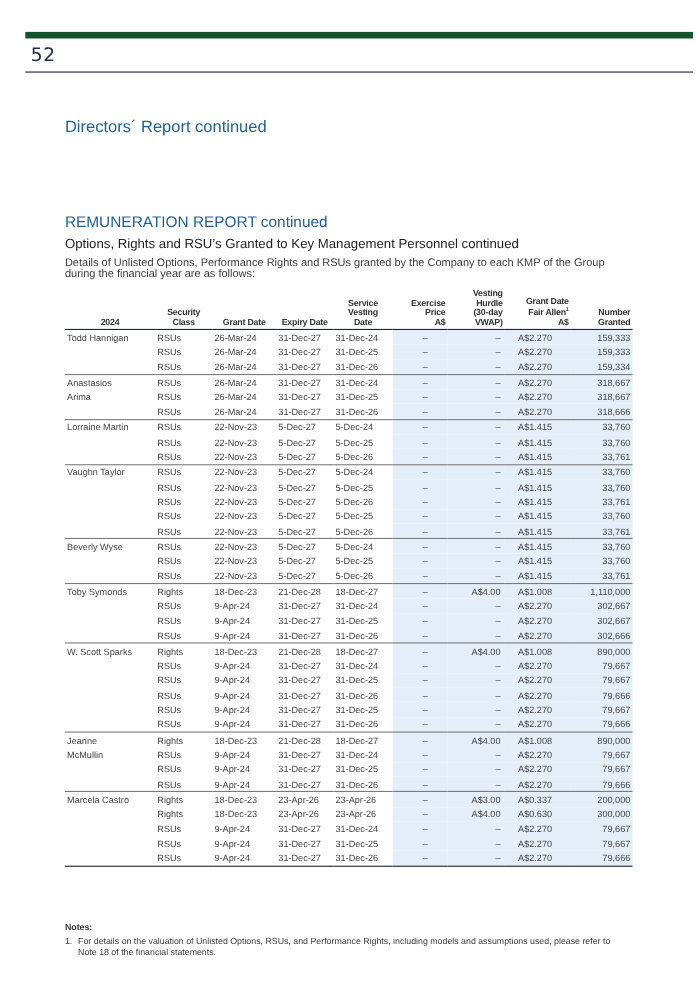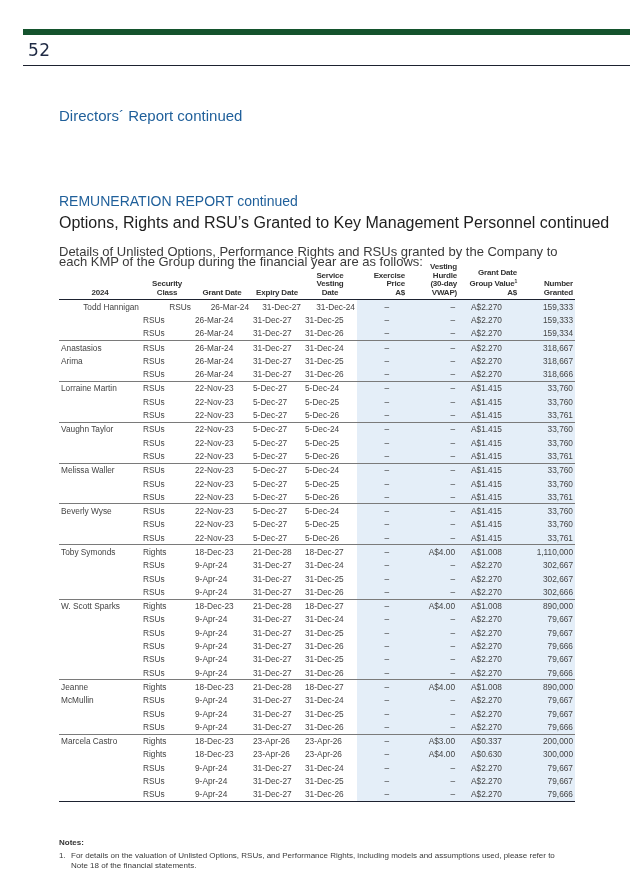--- a/index.html
+++ b/index.html
@@ -4,34 +4,34 @@
   <style>
     html, body { margin: 0; padding: 0; background: #ffffff; }
     body { width: 634px; height: 894px; position: relative; overflow: hidden;
            font-family: "Liberation Sans", sans-serif; color: #3a3a3a; }
     .page-header { position: absolute; left: 23px; right: 4px; top: 29px; height: 30px;
                    border-top: 6px solid #14532d; border-bottom: 1px solid #1d2230; }
     .page-number { position: absolute; left: 5px; top: 5px; font-family: "DejaVu Sans", sans-serif;
                    font-size: 17px; color: #1f2a44; letter-spacing: 0.5px; }
     .section-title { position: absolute; left: 59px; top: 107px; font-size: 15px; color: #1f5f9a; }
     .rem-title { position: absolute; left: 59px; top: 193px; font-size: 14px; color: #1f5f9a; }
-    .sub-title { position: absolute; left: 59px; top: 214px; font-size: 16px; color: #1e1e1e; }
-    .intro { position: absolute; left: 59px; top: 235px; width: 500px; font-size: 13px; line-height: 10px; color: #3a3a3a; margin-top: 12px; }
+    .sub-title { position: absolute; left: 59px; top: 214px; font-size: 12px; color: #1e1e1e; }
+    .intro { position: absolute; left: 59px; top: 235px; width: 500px; font-size: 10px; line-height: 10px; color: #3a3a3a; }
 
     table.kmp { position: absolute; left: 59px; top: 263px; width: 516px; border-collapse: collapse;
                 font-size: 8.3px; color: #444; table-layout: fixed; }
     table.kmp th { font-weight: bold; color: #333; vertical-align: bottom; text-align: center;
                    padding: 0 2px 2px 2px; font-size: 8px; line-height: 8.5px; letter-spacing: -0.2px;
                    border-bottom: 1px solid #1d2230; }
     table.kmp th.r { text-align: right; }
     table.kmp td { height: 13.3px; padding: 0 2px; line-height: 12px; white-space: nowrap; }
     table.kmp td.r { text-align: right; }
     .shade { background: #e4eef8; }
     tr.grp-start td { border-top: 1px solid #7a7a7a; }
-    tr.grp-start.first td { border-top: none; text-align: right; }
+    tr.grp-start.first td { border-top: none; }
     tr.last-row td { border-bottom: 1px solid #1d2230; }
     sup { font-size: 5px; vertical-align: 3px; }
 
     .notes { position: absolute; left: 59px; top: 826px; width: 510px; font-size: 8px; line-height: 10px; color: #3a3a3a; margin-top: 12px; }
     .notes-title { font-weight: bold; color: #333; margin-bottom: 3px; }
     .note-item { display: flex; }
     .note-num { width: 12px; flex-shrink: 0; }
   </style>
 </head>
 <body>
@@ -59,21 +59,21 @@
   </colgroup>
   <thead>
     <tr>
       <th><span>2024</span></th>
       <th><span>Security</span><br><span>Class</span></th>
       <th><span>Grant Date</span></th>
       <th><span>Expiry Date</span></th>
       <th><span>Service</span><br><span>Vesting</span><br><span>Date</span></th>
       <th class="r"><span>Exercise</span><br><span>Price</span><br><span>A$</span></th>
       <th class="r"><span>Vesting</span><br><span>Hurdle</span><br><span>(30-day</span><br><span>VWAP)</span></th>
-      <th class="r"><span>Grant Date</span><br><span>Group Value</span><sup>1</sup><br><span>A$</span></th>
+      <th class="r"><span>Grant Date</span><br><span>Fair Allen</span><sup>1</sup><br><span>A$</span></th>
       <th class="r"><span>Number</span><br><span>Granted</span></th>
     </tr>
   </thead>
   <tbody id="tbody">
       <tr class="grp-start first">
         <td>Todd Hannigan</td>
         <td>RSUs</td>
         <td>26-Mar-24</td>
         <td>31-Dec-27</td>
         <td>31-Dec-24</td>
@@ -195,31 +195,20 @@
       <tr>
         <td></td>
         <td>RSUs</td>
         <td>22-Nov-23</td>
         <td>5-Dec-27</td>
         <td>5-Dec-26</td>
         <td class="shade r" style="padding-right: 18px;">–</td>
         <td class="shade r" style="padding-right: 4px;">–</td>
         <td class="shade" style="text-align: left; padding-left: 12px;">A$1.415</td>
         <td class="shade r">33,761</td>
-      </tr>
-      <tr class="grp-start">
-        <td>Melissa Waller</td>
-        <td>RSUs</td>
-        <td>22-Nov-23</td>
-        <td>5-Dec-27</td>
-        <td>5-Dec-24</td>
-        <td class="shade r" style="padding-right: 18px;">–</td>
-        <td class="shade r" style="padding-right: 4px;">–</td>
-        <td class="shade" style="text-align: left; padding-left: 12px;">A$1.415</td>
-        <td class="shade r">33,760</td>
       </tr>
       <tr>
         <td></td>
         <td>RSUs</td>
         <td>22-Nov-23</td>
         <td>5-Dec-27</td>
         <td>5-Dec-25</td>
         <td class="shade r" style="padding-right: 18px;">–</td>
         <td class="shade r" style="padding-right: 4px;">–</td>
         <td class="shade" style="text-align: left; padding-left: 12px;">A$1.415</td>

